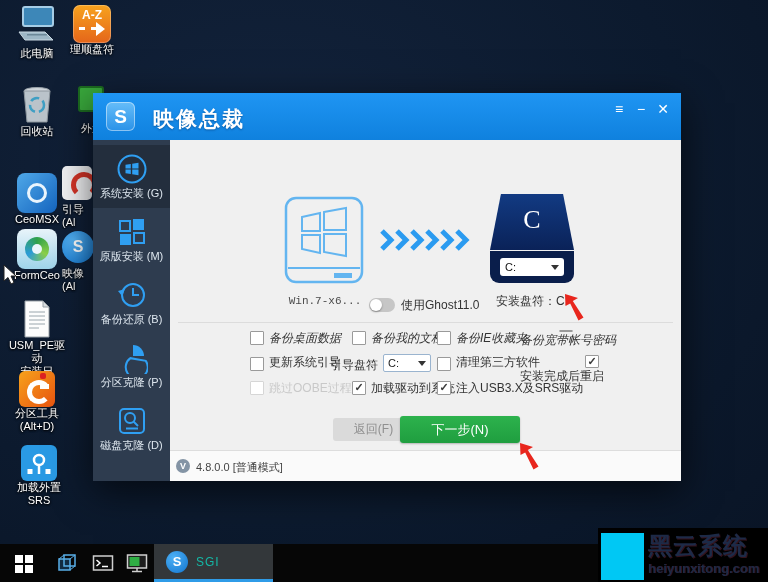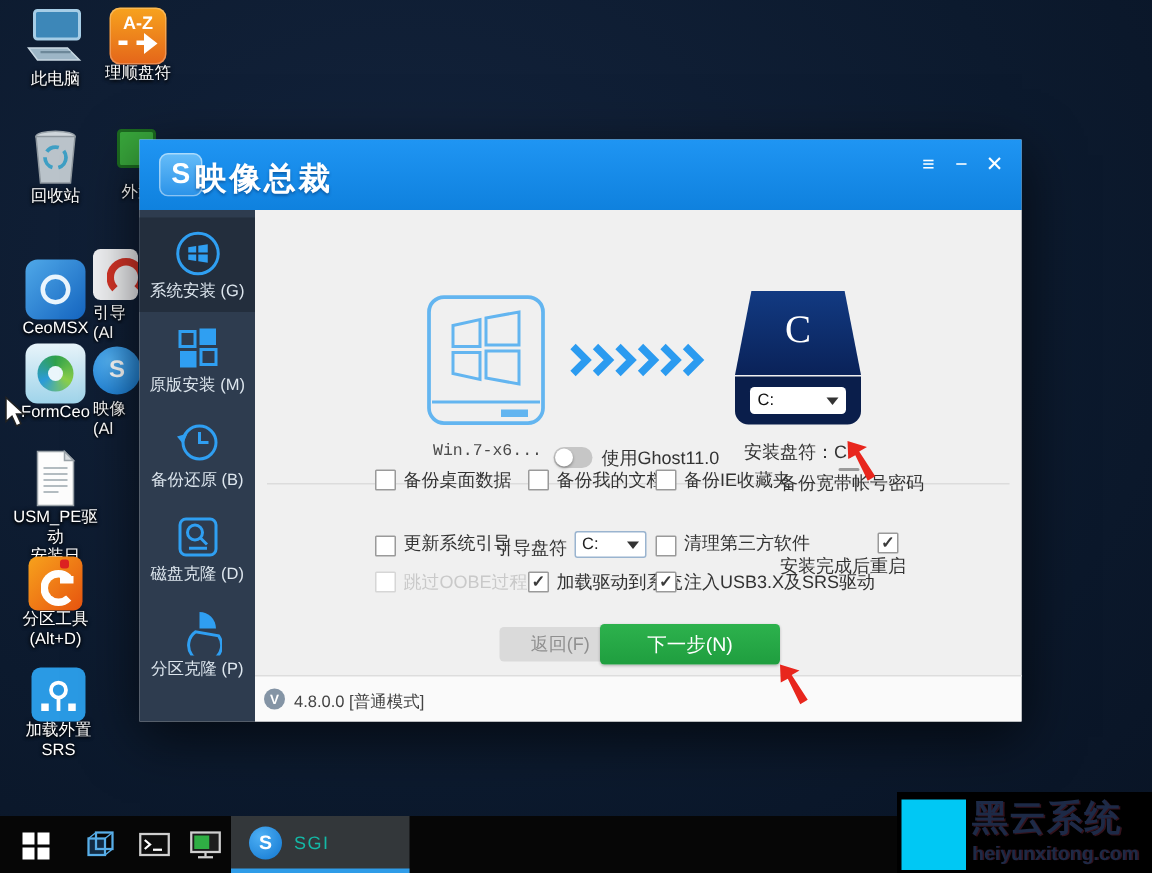--- a/index.html
+++ b/index.html
@@ -41,21 +41,21 @@
 
   
   .cursor{z-index:40;}
 
   
   .win{left:93px;top:93px;width:588px;height:388px;z-index:10;box-shadow:0 10px 36px rgba(0,0,0,.65);background:#f0f0f0;}
   .titlebar{left:0;top:0;right:0;height:47px;background:linear-gradient(180deg,#1f95f3,#0f81de);}
   .applogo{left:13px;top:9px;width:29px;height:29px;border-radius:6px;
       background:linear-gradient(180deg,#66bdf9,#2a92e8);box-shadow:inset 0 0 0 1px rgba(255,255,255,.45);
       color:#fff;font-weight:bold;font-size:19px;line-height:29px;text-align:center;}
-  .apptitle{left:37px;top:12px;color:#fff;font-size:21px;font-weight:bold;letter-spacing:2px;
+  .apptitle{left:60px;top:12px;color:#fff;font-size:21px;font-weight:bold;letter-spacing:2px;
       text-shadow:0 1px 2px rgba(0,40,90,.45);}
   .wctl{top:7px;color:#fff;font-size:14px;width:20px;height:18px;line-height:18px;text-align:center;cursor:default;}
   .ctl-menu{right:52px;}.ctl-min{right:30px;}.ctl-close{right:8px;}
 
   .sidebar{left:0;top:47px;width:77px;bottom:0;background:#2e3c4f;}
   .sbitem{position:relative;height:62px;text-align:center;padding-top:1px;}
   .sbitem.active{background:#232e3d;}
   .sbitem svg{display:block;margin:7px auto 1px auto;}
   .sbitem .sblbl{font-size:11px;color:#dde6ee;}
 
@@ -85,21 +85,21 @@
       background:#fff;box-shadow:0 1px 2px rgba(0,0,0,.35);}
   .togglelbl{left:231px;top:157px;font-size:12px;color:#333;}
   .divider{left:8px;right:8px;top:182px;height:1px;background:#dcdcdc;}
 
   .ck{position:absolute;height:16px;display:flex;align-items:center;font-size:12px;color:#333;white-space:nowrap;}
   .ck .box{width:12px;height:12px;background:#fff;border:1px solid #9a9a9a;border-radius:1px;margin-right:5px;
       text-align:center;line-height:11px;}
   .ck .box i{font-style:normal;font-size:11px;font-weight:bold;color:#3c3c3c;}
   .ck.disabled .box{border-color:#d6d6d6;}
   .ck.disabled .lbl{color:#c9c9c9;}
-  .r1{top:172px;}.r2{top:215px;align-items:flex-end;}.r3{top:240px;}
+  .r1{top:190px;font-style:italic;}.r2{top:215px;align-items:flex-end;}.r3{top:240px;}
   .c1{left:80px;}.c2{left:182px;}.c3{left:267px;}.c4{left:350px;flex-direction:column;}
   .bootlbl{left:160px;top:217px;font-size:12px;color:#333;}
   .bootsel{left:213px;top:214px;width:48px;height:18px;background:#fff;border:1px solid #9ab4cf;border-radius:2px;
       display:flex;align-items:center;justify-content:space-between;padding:0 4px;box-sizing:border-box;
       font-size:11px;color:#222;}
 
   .btn-back{left:163px;top:278px;width:81px;height:23px;background:#dadada;border-radius:3px;color:#8f8f8f;
       font-size:12px;text-align:center;line-height:23px;}
   .btn-next{left:230px;top:276px;width:120px;height:27px;border-radius:3px;color:#fff;font-size:13px;
       text-align:center;line-height:27px;background:linear-gradient(180deg,#2db24d,#1f9e3f);
@@ -263,33 +263,33 @@
       <div class="sbitem">
         <svg width="32" height="32" viewBox="0 0 32 32">
           <circle cx="17" cy="16" r="11" fill="none" stroke="#2f9ff2" stroke-width="2"></circle>
           <polyline points="17,9 17,16 23,16" fill="none" stroke="#2f9ff2" stroke-width="2"></polyline>
           <polygon points="2,12 9,10 6,17" fill="#2f9ff2"></polygon>
         </svg>
         <div class="sblbl">备份还原 (B)</div>
       </div>
       <div class="sbitem">
         <svg width="32" height="32" viewBox="0 0 32 32">
+          <path d="M14,17 A11,11 0 1 0 25,6 L14,17 Z" transform="rotate(55 15 17)" fill="none" stroke="#2f9ff2" stroke-width="2"></path>
+          <path d="M17,14 L17,3 A11,11 0 0 1 28,14 Z" fill="#2f9ff2"></path>
+        </svg>
+        <div class="sblbl">分区克隆 (P)</div>
+      </div>
+      <div class="sbitem">
+        <svg width="32" height="32" viewBox="0 0 32 32">
           <rect x="4" y="4" width="24" height="24" rx="4" fill="none" stroke="#2f9ff2" stroke-width="2"></rect>
           <circle cx="14" cy="13" r="5" fill="none" stroke="#2f9ff2" stroke-width="2"></circle>
           <line x1="17.5" y1="16.5" x2="22" y2="21" stroke="#2f9ff2" stroke-width="2"></line>
           <line x1="10" y1="23.5" x2="22" y2="23.5" stroke="#2f9ff2" stroke-width="2"></line>
         </svg>
         <div class="sblbl">磁盘克隆 (D)</div>
-      </div>
-      <div class="sbitem">
-        <svg width="32" height="32" viewBox="0 0 32 32">
-          <path d="M14,17 A11,11 0 1 0 25,6 L14,17 Z" transform="rotate(55 15 17)" fill="none" stroke="#2f9ff2" stroke-width="2"></path>
-          <path d="M17,14 L17,3 A11,11 0 0 1 28,14 Z" fill="#2f9ff2"></path>
-        </svg>
-        <div class="sblbl">分区克隆 (P)</div>
       </div>
     </div>
 
     <div class="abs mainarea">
 
       <svg class="abs srcdisk" width="80" height="94" viewBox="0 0 80 94">
         <rect x="2" y="2" width="76" height="84" rx="10" fill="none" stroke="#63b5f0" stroke-width="2.5"></rect>
         <path d="M18,21 L36,17 V35 H18 Z" fill="none" stroke="#63b5f0" stroke-width="2"></path>
         <path d="M40,16 L62,12 V34 H40 Z" fill="none" stroke="#63b5f0" stroke-width="2"></path>
         <path d="M18,39 H36 V57 L18,53 Z" fill="none" stroke="#63b5f0" stroke-width="2"></path>

